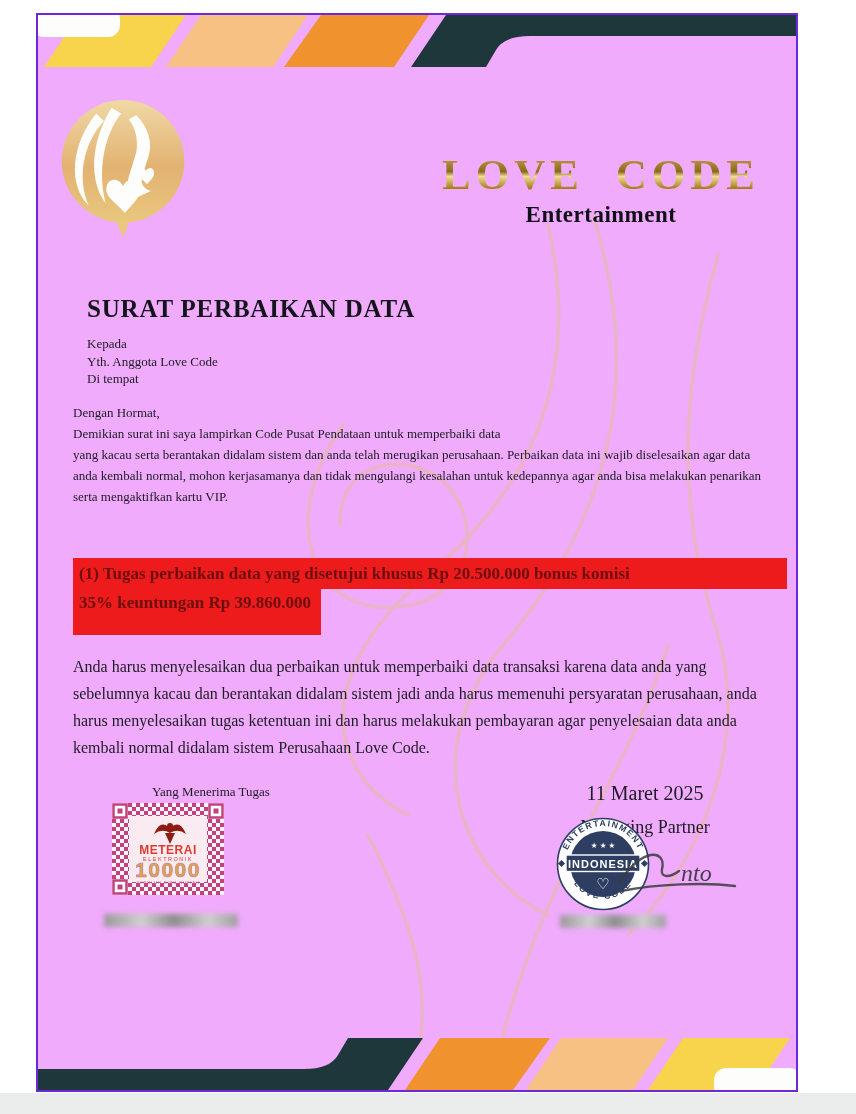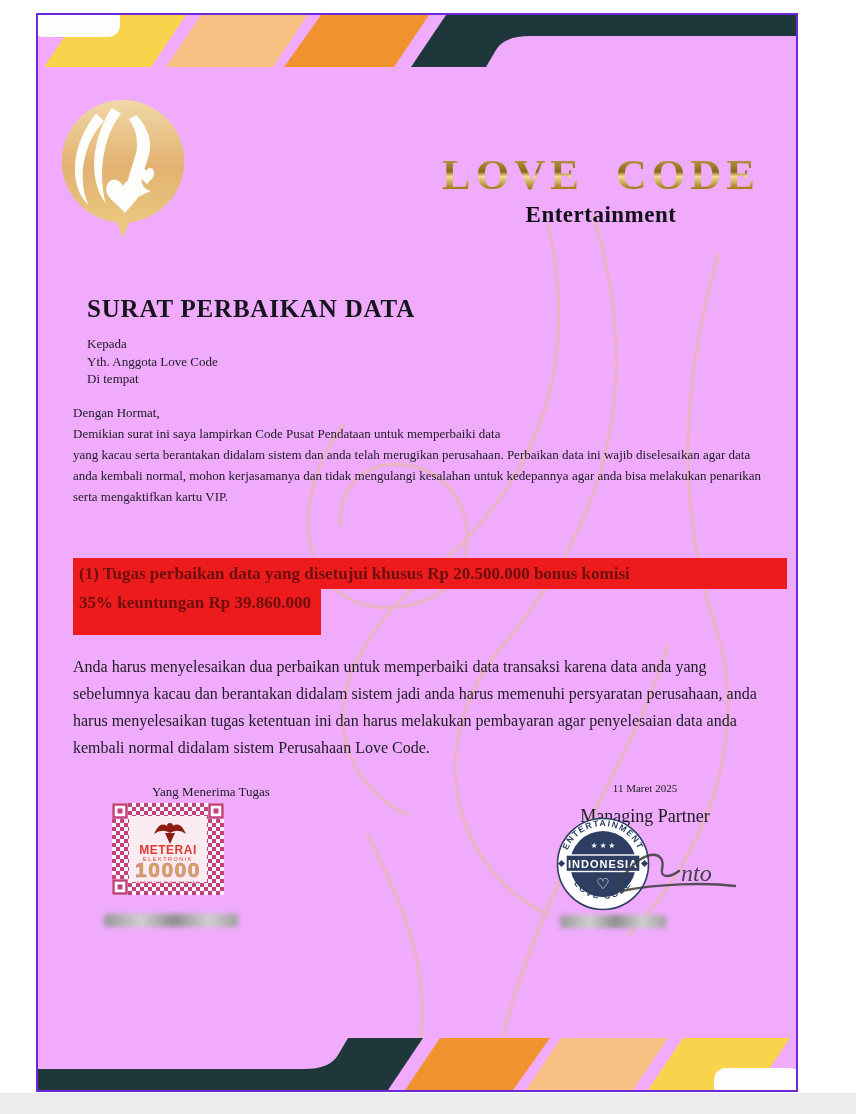--- a/index.html
+++ b/index.html
@@ -22,21 +22,21 @@
   .idline{height:21px;}
   .idredact{display:inline-block;width:162px;height:15px;background:#efef00;vertical-align:-3px;margin-left:7px;position:relative;overflow:hidden;border-radius:1px;}
   .smudge{position:absolute;top:3px;height:9px;background:#4c4c50;filter:blur(3px);border-radius:4px;}
   .sm1{left:4px;width:44px;}.sm2{left:58px;width:46px;}.sm3{left:112px;width:44px;}
   .redblock{position:absolute;left:35px;top:543px;width:714px;font-weight:bold;font-size:17px;color:#6e0e0e;}
   .hl1{display:block;background:#ed1b1b;padding:6px 6px 5px;white-space:nowrap;}
   .hl2{display:inline-block;background:#ed1b1b;padding:5px 10px 22px 6px;margin-top:-1px;text-align:right;}
   .body2{position:absolute;left:35px;top:638px;width:690px;font-size:16px;line-height:27px;color:#1b1b22;}
   .sign-left-label{position:absolute;left:66px;top:769px;font-size:13px;color:#1b1b22;margin-left:48px;}
   .sign-right{position:absolute;left:512px;top:767px;width:190px;text-align:center;color:#1b1b22;}
-  .sign-date{font-size:11px;}
+  .sign-date{font-size:20px;}
   .sign-role{font-size:18px;margin-top:12px;}
   .meterai{position:absolute;left:74px;top:788px;width:116px;height:104px;}
   .badge{position:absolute;left:518px;top:802px;width:94px;height:94px;}
   .signature{position:absolute;left:575px;top:826px;width:130px;height:64px;}
   .blurbox{position:absolute;height:13px;border-radius:2px;filter:blur(2.5px);
     background:linear-gradient(90deg,#989898,#d0d0d0 28%,#8d8d8d 52%,#cfcfcf 78%,#9f9f9f);}
   .blur-left{left:66px;top:899px;width:134px;}
   .blur-right{left:522px;top:900px;width:106px;}
   svg text{font-family:"Liberation Sans",sans-serif;}
   svg .serif{font-family:"Liberation Serif",serif;}

